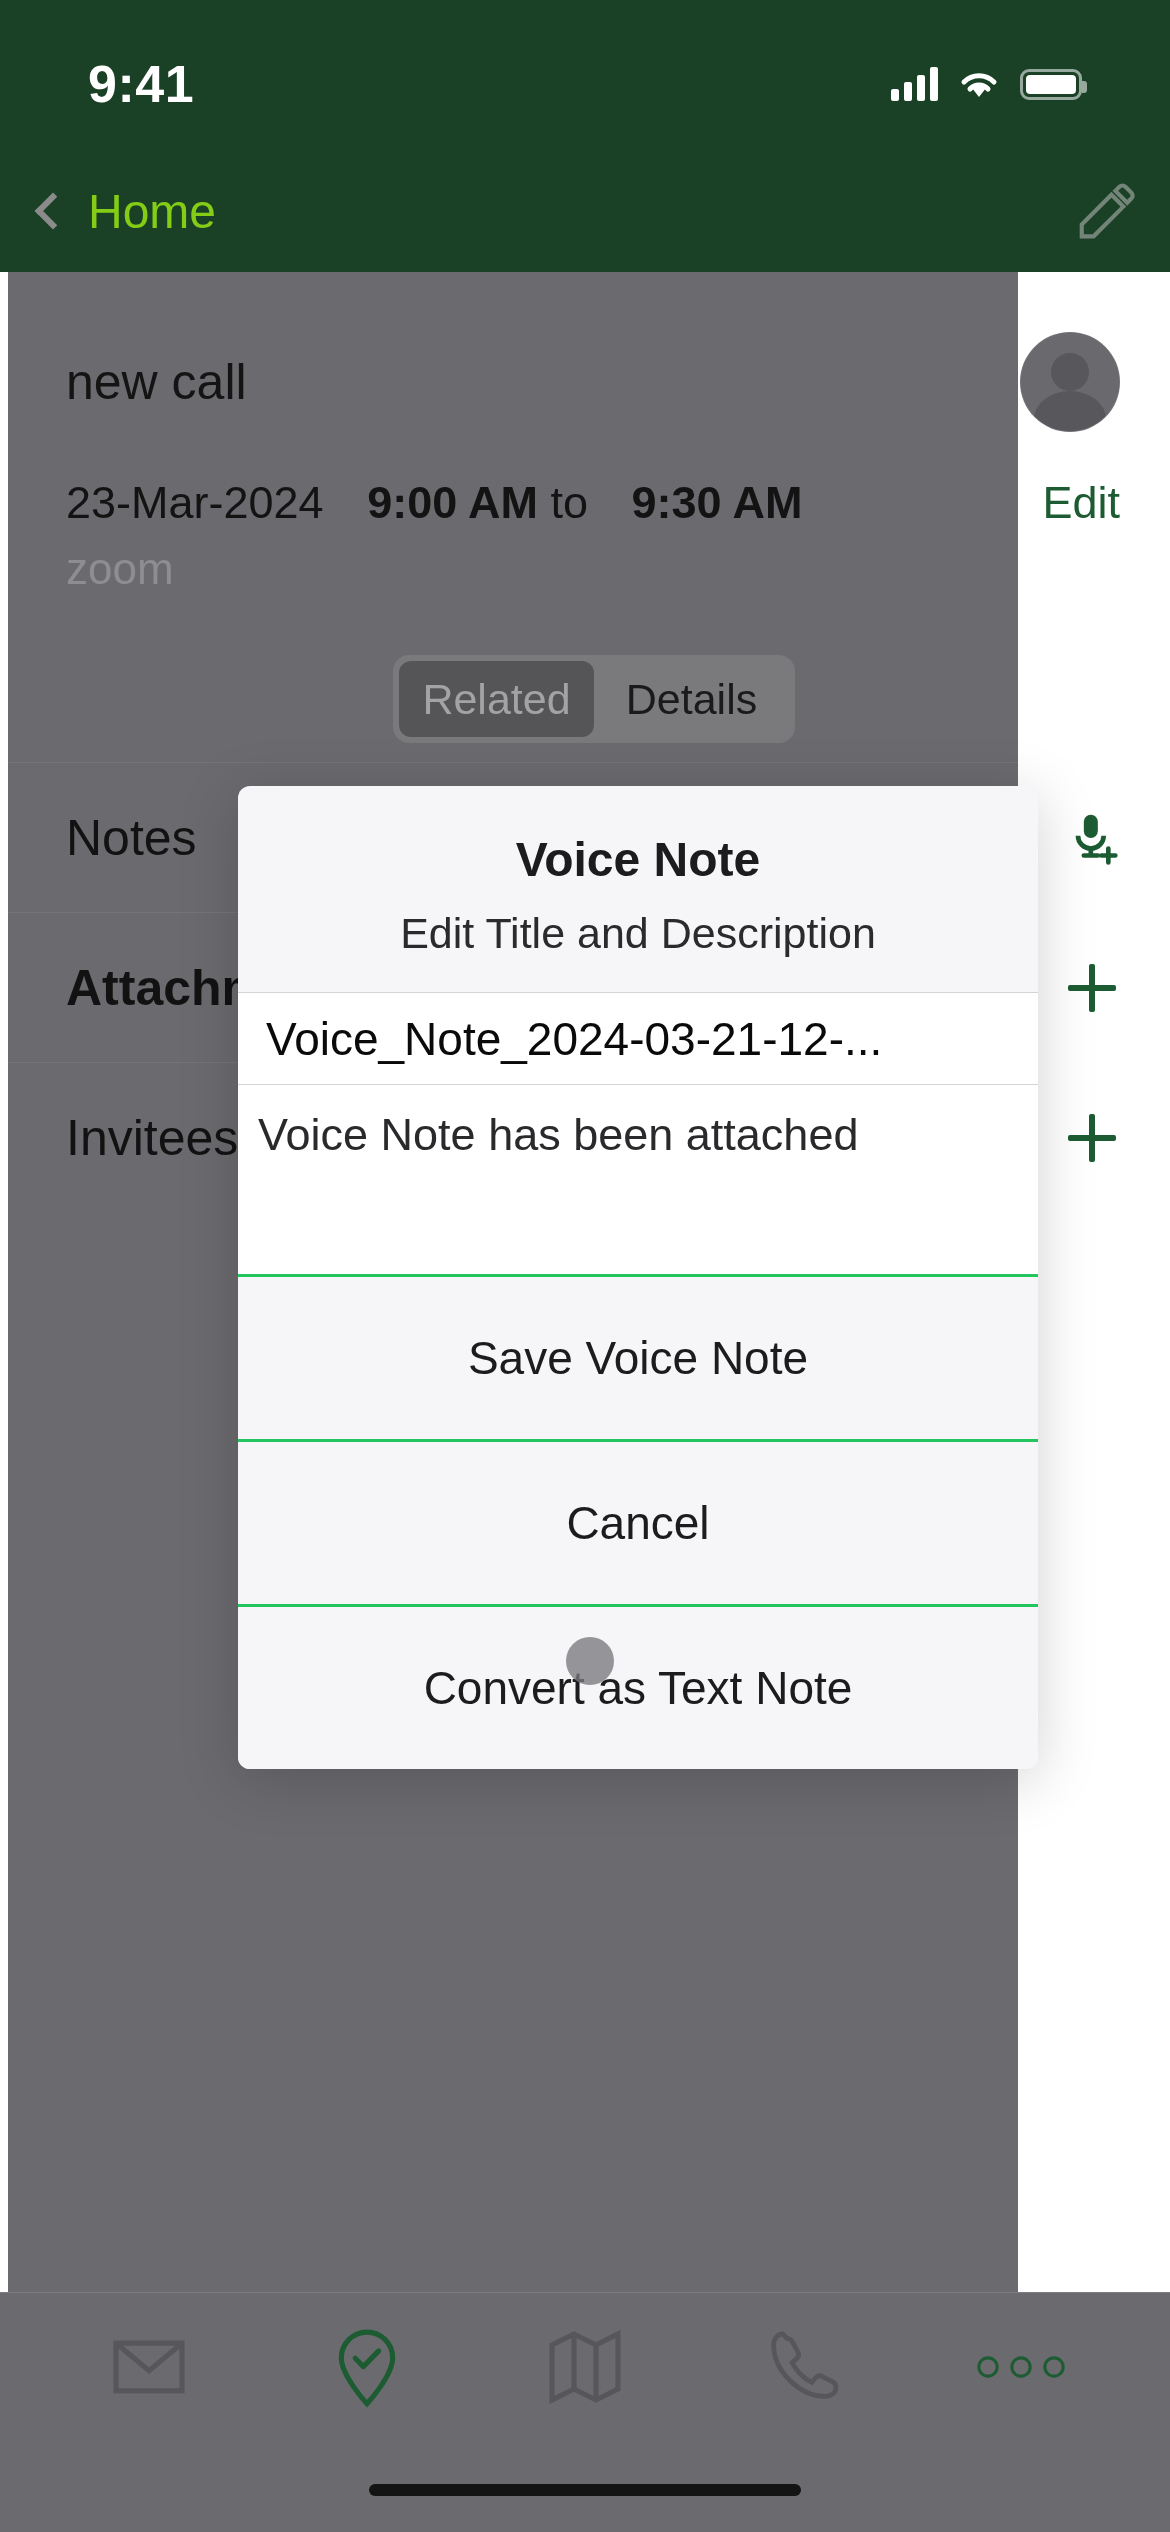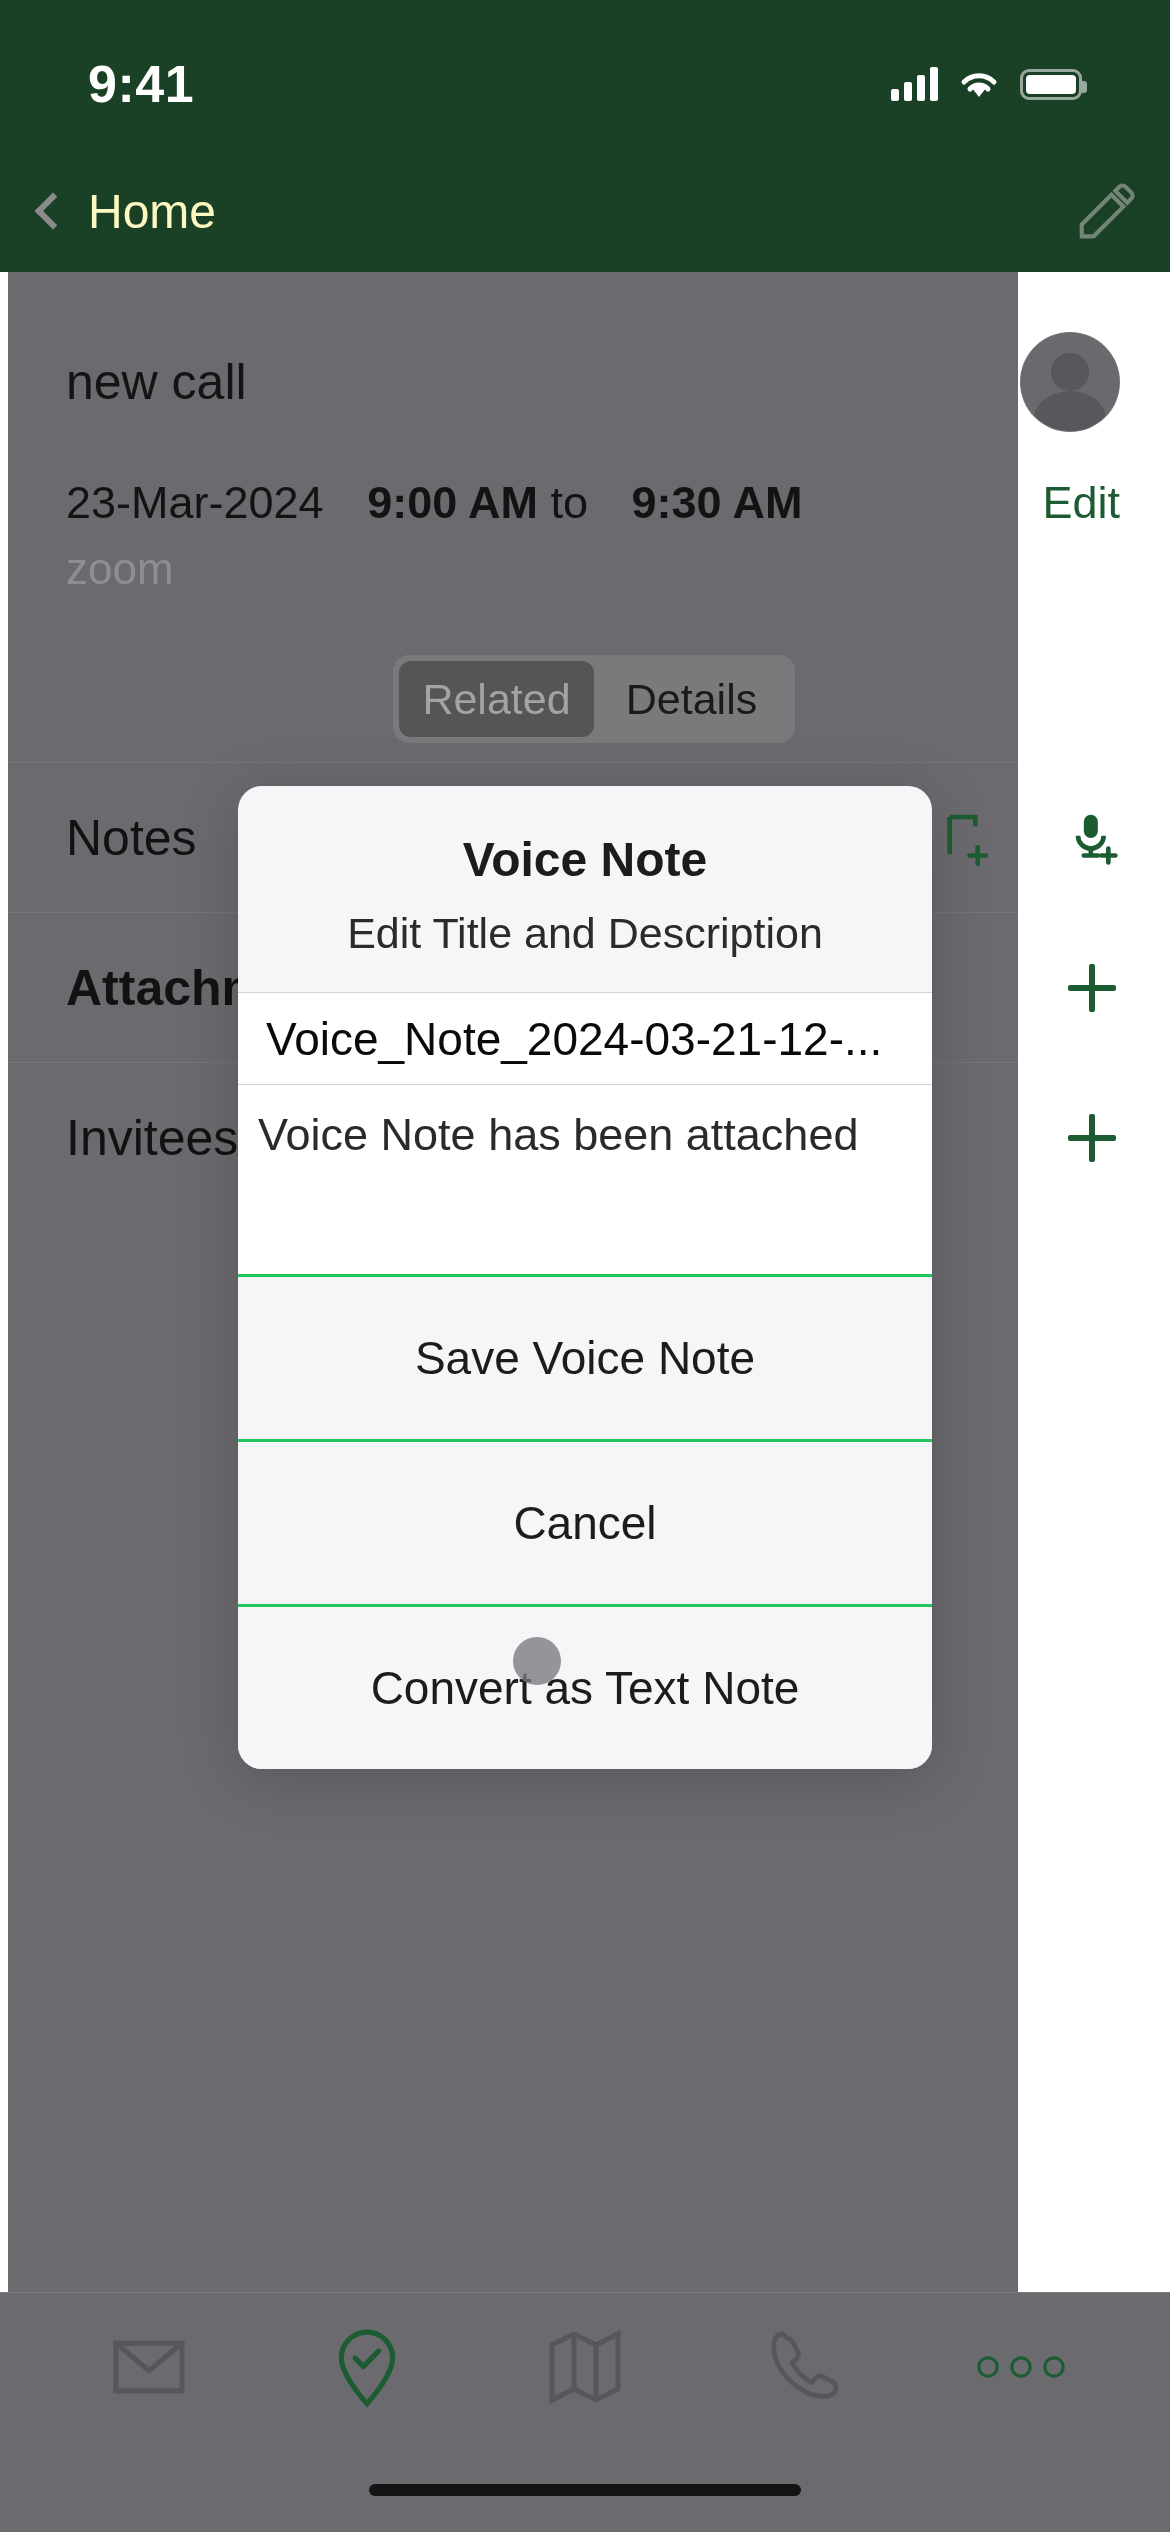--- a/index.html
+++ b/index.html
@@ -51,21 +51,21 @@
     background:#1a4025;
     display:flex; align-items:center; justify-content:space-between;
     padding:0 34px 0 26px;
   }
   #nav-back { display:flex; align-items:center; gap:10px; }
   .chev {
     width:26px; height:26px;
     border-left:6px solid #8b8b8b; border-bottom:6px solid #8b8b8b;
     transform:rotate(45deg); margin-left:14px;
   }
-  #nav-back-label { color:#fef9c3; font-size:48px; margin-left:12px; }
+  #nav-back-label { color:#84cc16; font-size:48px; margin-left:12px; }
   #pencil-icon { width:62px; height:62px; opacity:.55; }
 
   
   #content {
     position:absolute; top:272px; left:8px;
     width:1010px; height:2100px;
     background:#6b6b6f;
   }
 
   #record-head {
@@ -153,23 +153,23 @@
   #bottom-filler {
     position:absolute; bottom:0; left:0; width:1170px; height:92px; background:#6b6b6f;
   }
 
   
   #dialog-overlay {
     position:absolute; inset:0;
   }
   #dialog {
     position:absolute; top:786px; left:238px;
-    width:694px;
+    width:800px;
     background:#f6f6f8;
-    border-radius:24px;
+    border-radius:12px;
     overflow:hidden;
     box-shadow:0 10px 60px rgba(0,0,0,.18);
   }
   #dialog-head { padding:46px 40px 34px; text-align:center; }
   #dialog-title { font-size:48px; color:#1c1c1e; font-weight:600; margin-bottom:22px; }
   #dialog-message { font-size:43px; color:#2b2b2e; }
   .field {
     background:#ffffff;
     border-top:1px solid #d4d4d6;
     padding:0 28px;

